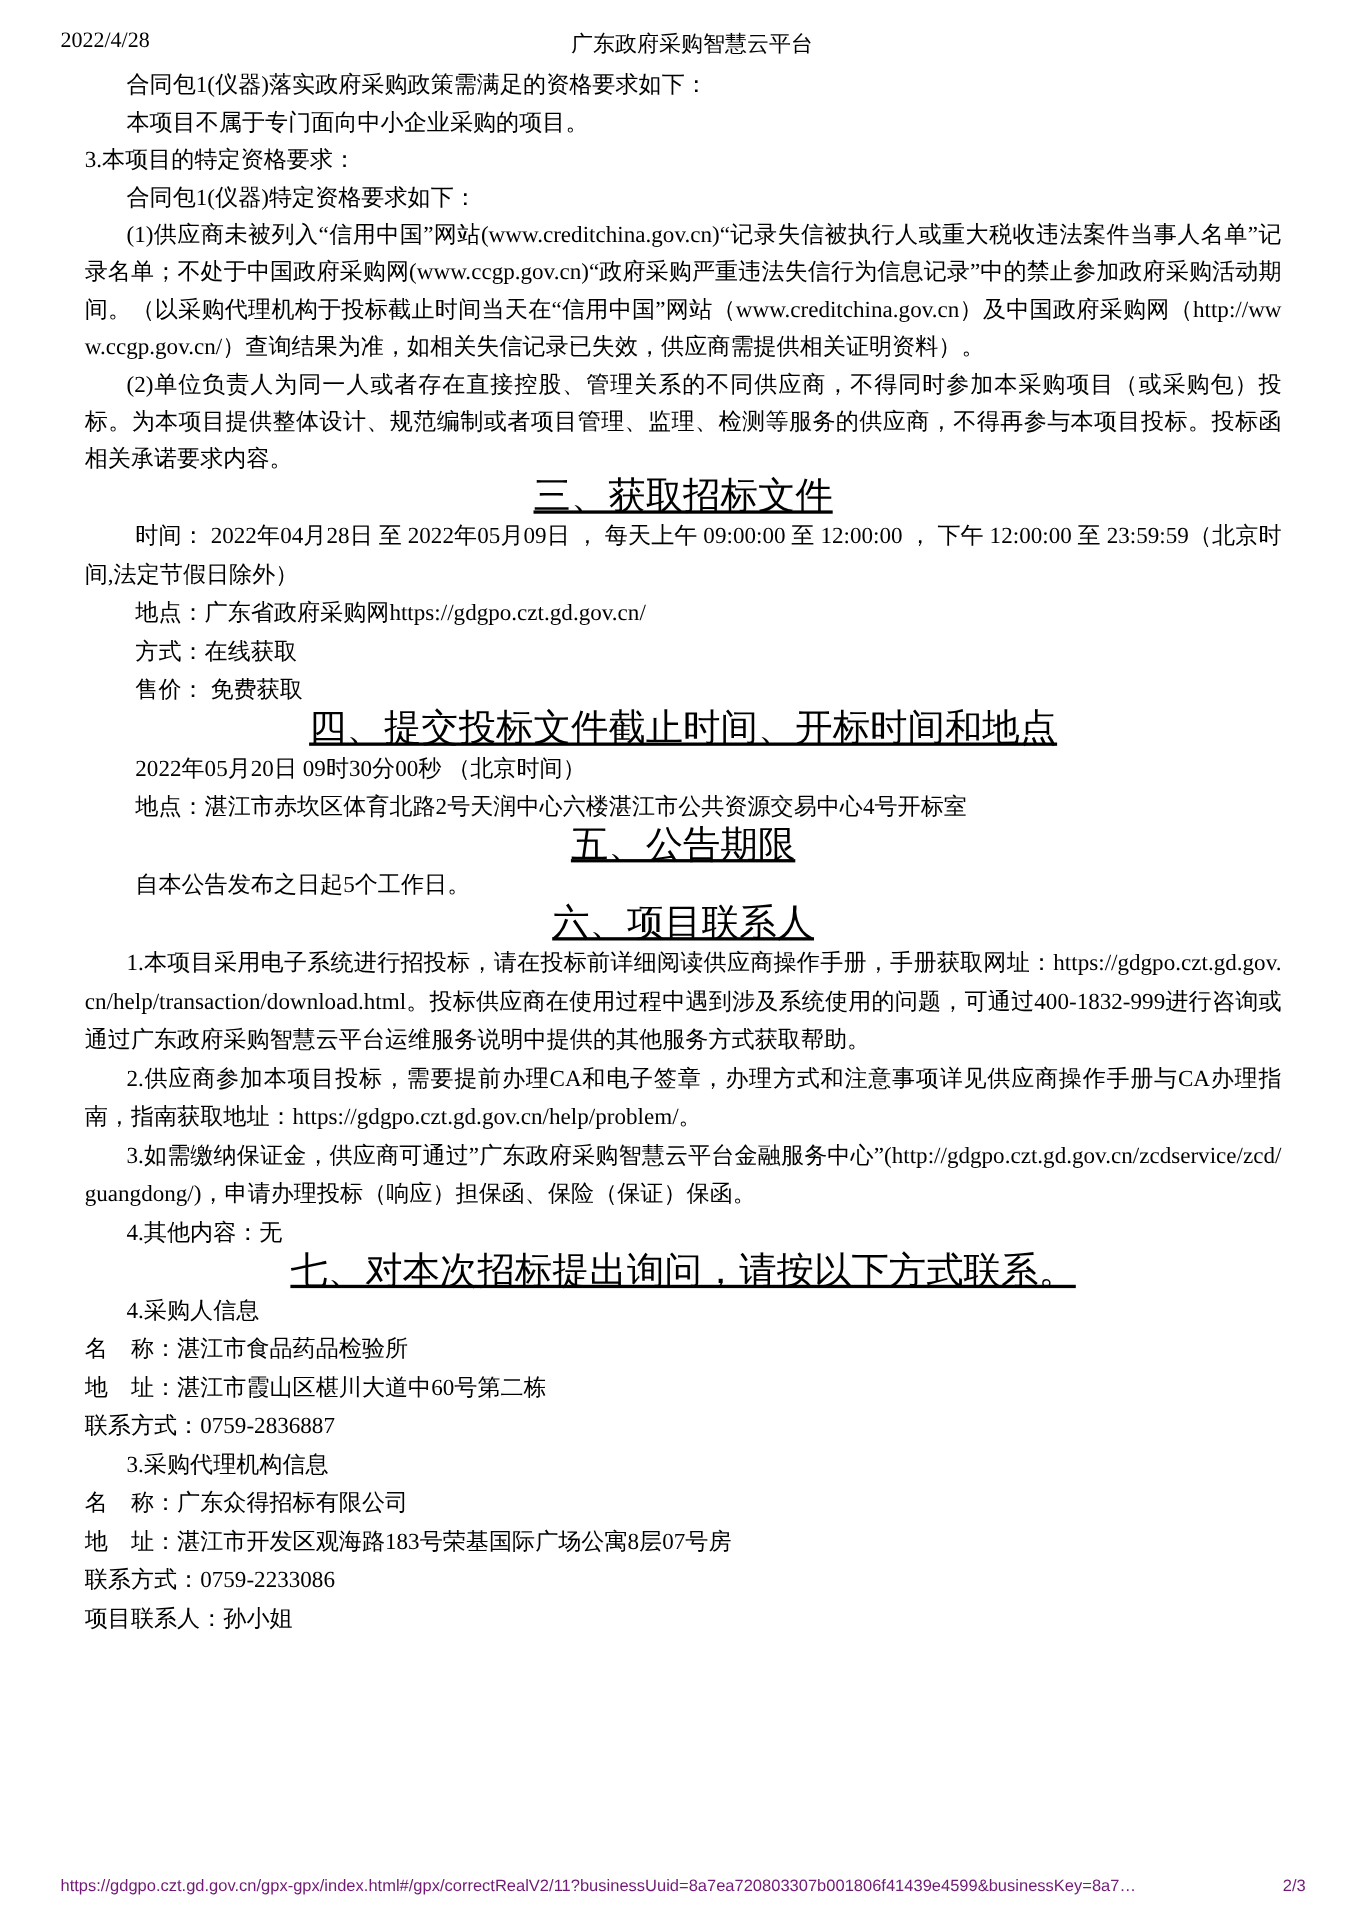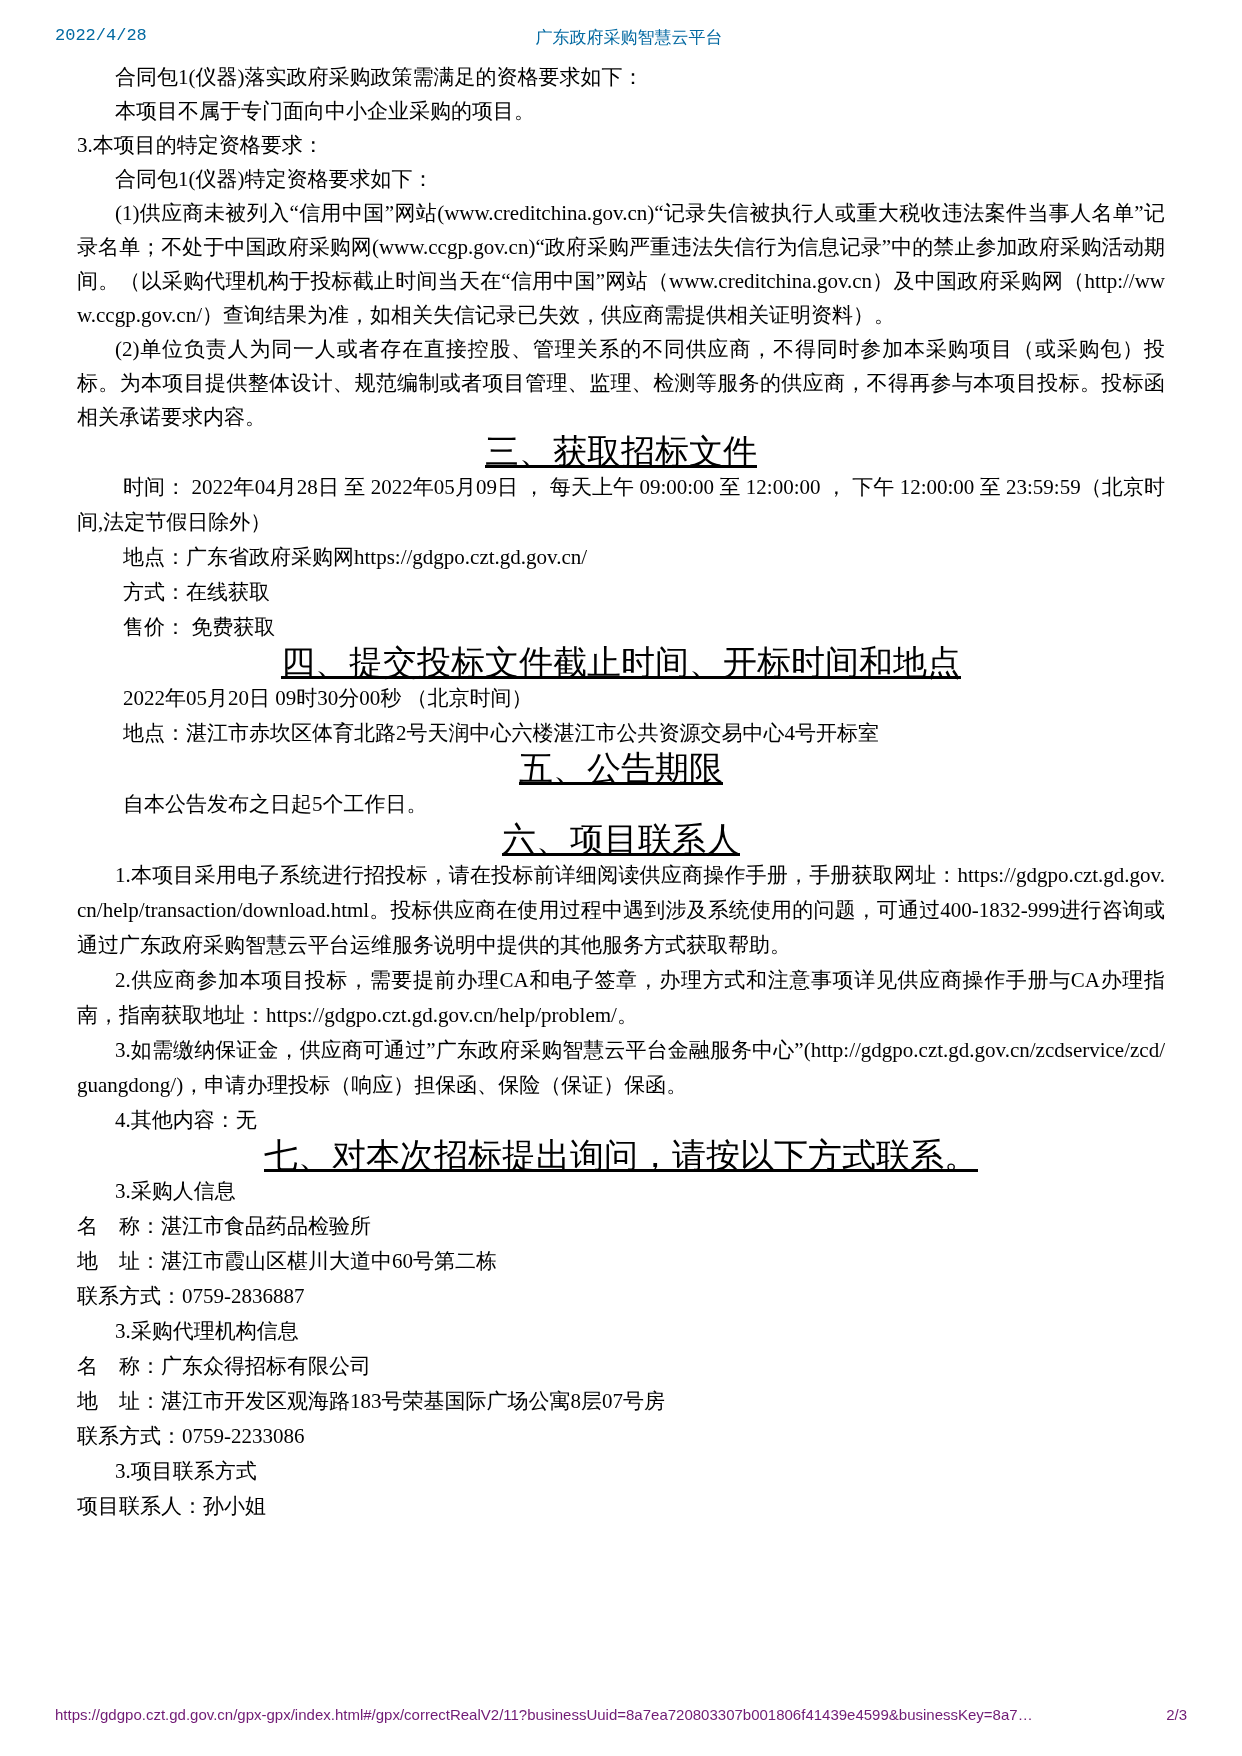--- a/index.html
+++ b/index.html
@@ -9,23 +9,23 @@
     height: 1756px;
     background: #ffffff;
     color: #000000;
     font-family: "Liberation Serif", "DejaVu Serif", serif;
     overflow: hidden;
   }
   .page-header {
     position: absolute;
     top: 26px; left: 55px; right: 55px;
     height: 20px;
-    font-family: Liberation Mono, monospace;
-    font-size: 17px;
-    color: #0369a1;
+    font-family: Liberation Serif, serif;
+    font-size: 20px;
+    color: #000000;
   }
   .header-date { position: absolute; left: 0; top: 0; }
   .header-title { position: absolute; left: 16px; right: 0; top: 0; text-align: center; }
   .content {
     position: absolute;
     top: 60px; left: 77px; right: 77px;
     font-size: 21px;
     line-height: 34px;
     text-align: justify;
     word-break: break-all;
@@ -97,29 +97,28 @@
     <p class="sec-h">五、公告期限</p>
     <p class="b">自本公告发布之日起5个工作日。</p>
 
     <p class="sec-h">六、项目联系人</p>
     <p class="b-item">1.本项目采用电子系统进行招投标，请在投标前详细阅读供应商操作手册，手册获取网址：https://gdgpo.czt.gd.gov.cn/help/transaction/download.html。投标供应商在使用过程中遇到涉及系统使用的问题，可通过400-1832-999进行咨询或通过广东政府采购智慧云平台运维服务说明中提供的其他服务方式获取帮助。</p>
     <p class="b-item">2.供应商参加本项目投标，需要提前办理CA和电子签章，办理方式和注意事项详见供应商操作手册与CA办理指南，指南获取地址：https://gdgpo.czt.gd.gov.cn/help/problem/。</p>
     <p class="b-item">3.如需缴纳保证金，供应商可通过”广东政府采购智慧云平台金融服务中心”(http://gdgpo.czt.gd.gov.cn/zcdservice/zcd/guangdong/)，申请办理投标（响应）担保函、保险（保证）保函。</p>
     <p class="b-item">4.其他内容：无</p>
 
     <p class="sec-h">七、对本次招标提出询问，请按以下方式联系。</p>
-    <p class="b-item">3.采购人信息</p>
+    <p class="b-item">4.采购人信息</p>
     <p class="b-contact">名　称：湛江市食品药品检验所</p>
     <p class="b-contact">地　址：湛江市霞山区椹川大道中60号第二栋</p>
     <p class="b-contact">联系方式：0759-2836887</p>
     <p class="b-item">3.采购代理机构信息</p>
     <p class="b-contact">名　称：广东众得招标有限公司</p>
     <p class="b-contact">地　址：湛江市开发区观海路183号荣基国际广场公寓8层07号房</p>
     <p class="b-contact">联系方式：0759-2233086</p>
-    <p class="b-item">3.项目联系方式</p>
     <p class="b-contact">项目联系人：孙小姐</p>
 
   </div>
 
   <div class="page-footer">
     <span class="footer-url">https://gdgpo.czt.gd.gov.cn/gpx-gpx/index.html#/gpx/correctRealV2/11?businessUuid=8a7ea720803307b001806f41439e4599&amp;businessKey=8a7…</span>
     <span class="footer-page">2/3</span>
   </div>
 
 </div>

